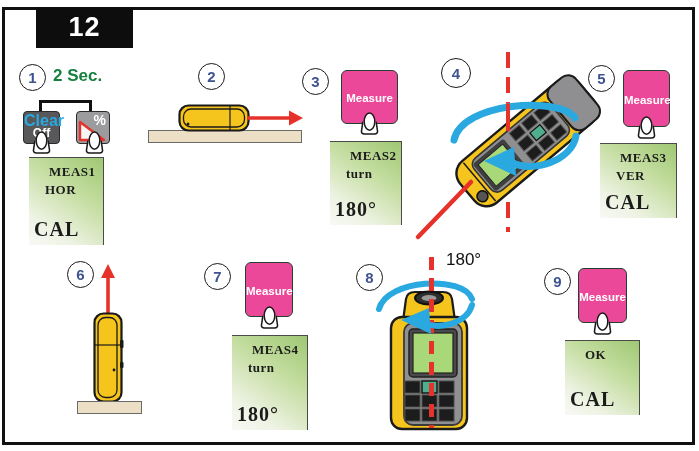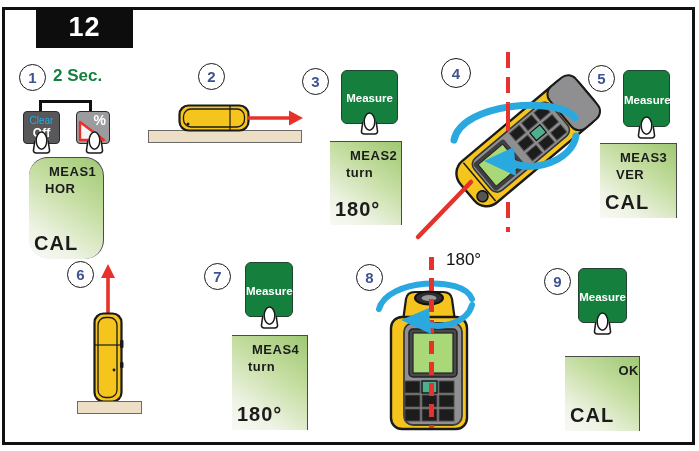--- a/index.html
+++ b/index.html
@@ -11,31 +11,31 @@
        color:#fff;font-weight:bold;font-size:27px;display:flex;align-items:center;
        justify-content:center;letter-spacing:1px;margin-left:28px;}
   .circle{position:absolute;width:27px;height:27px;border:1.7px solid #1a1a1a;border-radius:50%;
           background:#fff;box-sizing:border-box;display:flex;align-items:center;justify-content:center;
           font-weight:bold;font-size:15px;color:#3f5390;}
   .duration{position:absolute;font-weight:bold;font-size:17px;color:#15803d;}
   .bracket{position:absolute;border-top:3px solid #111;border-left:3px solid #111;
            border-right:3px solid #111;box-sizing:border-box;}
   .key{position:absolute;border-radius:4px;box-sizing:border-box;border:1.5px solid #2a2a2a;}
   .key-clear{background:#58585a;color:#fff;text-align:center;padding-top:2px;}
-  .key-clear .t1{font-weight:normal;font-size:10px;line-height:13px;color:#29a9e1;}
+  .key-clear .t1{font-weight:bold;font-size:16px;line-height:13px;color:#29a9e1;}
   .key-clear .t2{font-weight:bold;font-size:12px;line-height:13px;color:#fff;}
   .key-pct{background:#9c9c9e;}
   .key-pct .pct{position:absolute;top:0px;right:3px;font-weight:bold;font-size:14px;color:#fff;}
-  .measure{position:absolute;background:#15803d;border:1.6px solid #23412f;border-radius:6px;
+  .measure{position:absolute;background:#ec4899;border:1.6px solid #23412f;border-radius:6px;
            box-sizing:border-box;color:#fff;font-weight:bold;font-size:11.5px;text-align:center;}
   .measure span{position:absolute;left:0;right:0;top:52%;transform:translateY(-50%);}
   .press{position:absolute;width:19px;height:25px;}
   .lcd{position:absolute;box-sizing:border-box;border-top:1.5px solid #4a4a4a;border-right:1.5px solid #4a4a4a;
        background:linear-gradient(215deg,#9fc873 0%,#c4dda0 38%,#eef3e4 78%,#f8f9f5 100%);
-       font-family:Liberation Sans, sans-serif;color:#1b1b1b;}
+       font-family:Liberation Serif, serif;color:#1b1b1b;}
   .lcd .l1{margin:6px 0 0 20px;font-weight:bold;font-size:13px;letter-spacing:0.5px;}
   .lcd .l2{margin:2px 0 0 16px;font-weight:bold;font-size:13px;letter-spacing:0.5px;}
   .lcd .l3{position:absolute;left:5px;bottom:4px;font-weight:bold;font-size:20px;letter-spacing:1px;}
   .board{position:absolute;background:#ecdfc6;border:1.5px solid #6a6a6a;box-sizing:border-box;}
   .dashline{position:absolute;width:4.5px;}
   .rot-label{position:absolute;font-size:17px;color:#111;}
   svg{position:absolute;overflow:visible;}
 </style>
 </head>
 <body>
@@ -63,21 +63,21 @@
 
   <svg class="press" viewBox="0 0 20 26" style="left:32px;top:130px;">
     <path d="M3 11 L1.5 21.5 Q1.5 24 4.5 24 L15.5 24 Q18.5 24 18.5 21.5 L17 11" fill="#fff" stroke="#1a1a1a" stroke-width="1.6"></path>
     <ellipse cx="10" cy="11" rx="5.6" ry="9" fill="#fff" stroke="#1a1a1a" stroke-width="1.6"></ellipse>
   </svg>
   <svg class="press" viewBox="0 0 20 26" style="left:85px;top:130px;">
     <path d="M3 11 L1.5 21.5 Q1.5 24 4.5 24 L15.5 24 Q18.5 24 18.5 21.5 L17 11" fill="#fff" stroke="#1a1a1a" stroke-width="1.6"></path>
     <ellipse cx="10" cy="11" rx="5.6" ry="9" fill="#fff" stroke="#1a1a1a" stroke-width="1.6"></ellipse>
   </svg>
 
-  <div class="lcd" style="left:29px;top:157px;width:75px;height:102px;border-radius:19px;">
+  <div class="lcd" style="left:29px;top:157px;width:75px;height:88px;">
     <div class="l1">MEAS1</div>
     <div class="l2">HOR</div>
     <div class="l3">CAL</div>
   </div>
 
   <div class="circle" style="left:198px;top:63px;">
     <span>2</span>
   </div>
   <div class="board" style="left:148px;top:130px;width:154px;height:13px;"></div>
   <svg width="72" height="29" viewBox="0 0 72 29" style="left:178px;top:104px;">
@@ -226,18 +226,18 @@
   <div class="circle" style="left:544px;top:268px;">
     <span>9</span>
   </div>
   <div class="measure" style="left:578px;top:268px;width:49px;height:55px;">
     <span>Measure</span>
   </div>
   <svg class="press" viewBox="0 0 20 26" style="left:593px;top:311px;">
     <path d="M3 11 L1.5 21.5 Q1.5 24 4.5 24 L15.5 24 Q18.5 24 18.5 21.5 L17 11" fill="#fff" stroke="#1a1a1a" stroke-width="1.6"></path>
     <ellipse cx="10" cy="11" rx="5.6" ry="9" fill="#fff" stroke="#1a1a1a" stroke-width="1.6"></ellipse>
   </svg>
-  <div class="lcd" style="left:565px;top:356px;width:75px;height:75px;text-align:right;">
+  <div class="lcd" style="left:565px;top:340px;width:75px;height:75px;">
     <div class="l1">OK</div>
     <div class="l2"></div>
     <div class="l3">CAL</div>
   </div>
 </div>
 
 </body></html>

